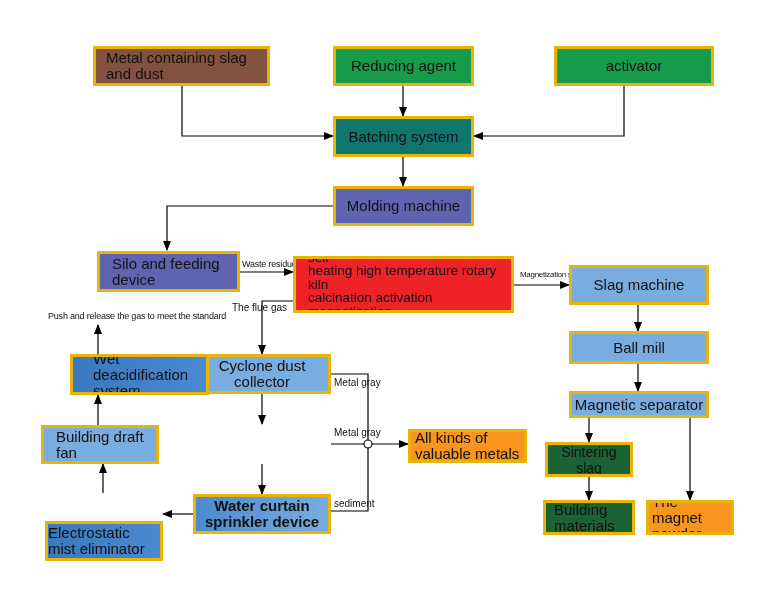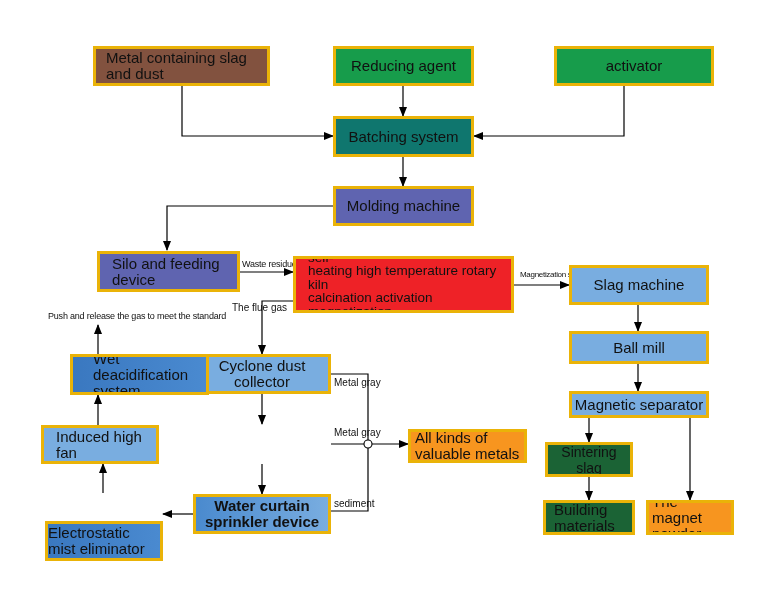--- a/index.html
+++ b/index.html
@@ -144,21 +144,21 @@
     <span>All kinds of
 valuable metals</span>
   </div>
 
   <div class="lbl small" style="left:48px;top:311px;">Push and release the gas to meet the standard</div>
   <div class="box left" style="left:30px;top:354px;width:139px;height:41px;background:linear-gradient(90deg,#3a78c0,#4a8ad0);padding-left:20px;margin-left:40px;">
     <span>Wet deacidification
 system</span>
   </div>
   <div class="box left" style="left:41px;top:425px;width:118px;height:39px;background:#79ade0;padding-left:12px;">
-    <span>Induced high
+    <span>Building draft
 fan</span>
   </div>
   <div class="box left" style="left:45px;top:493px;width:118px;height:40px;background:linear-gradient(90deg,#3a78c0,#4a8ad0);padding-left:0;margin-top:28px;">
     <span>Electrostatic
 mist eliminator</span>
   </div>
 
 </div>
 
 </body></html>

